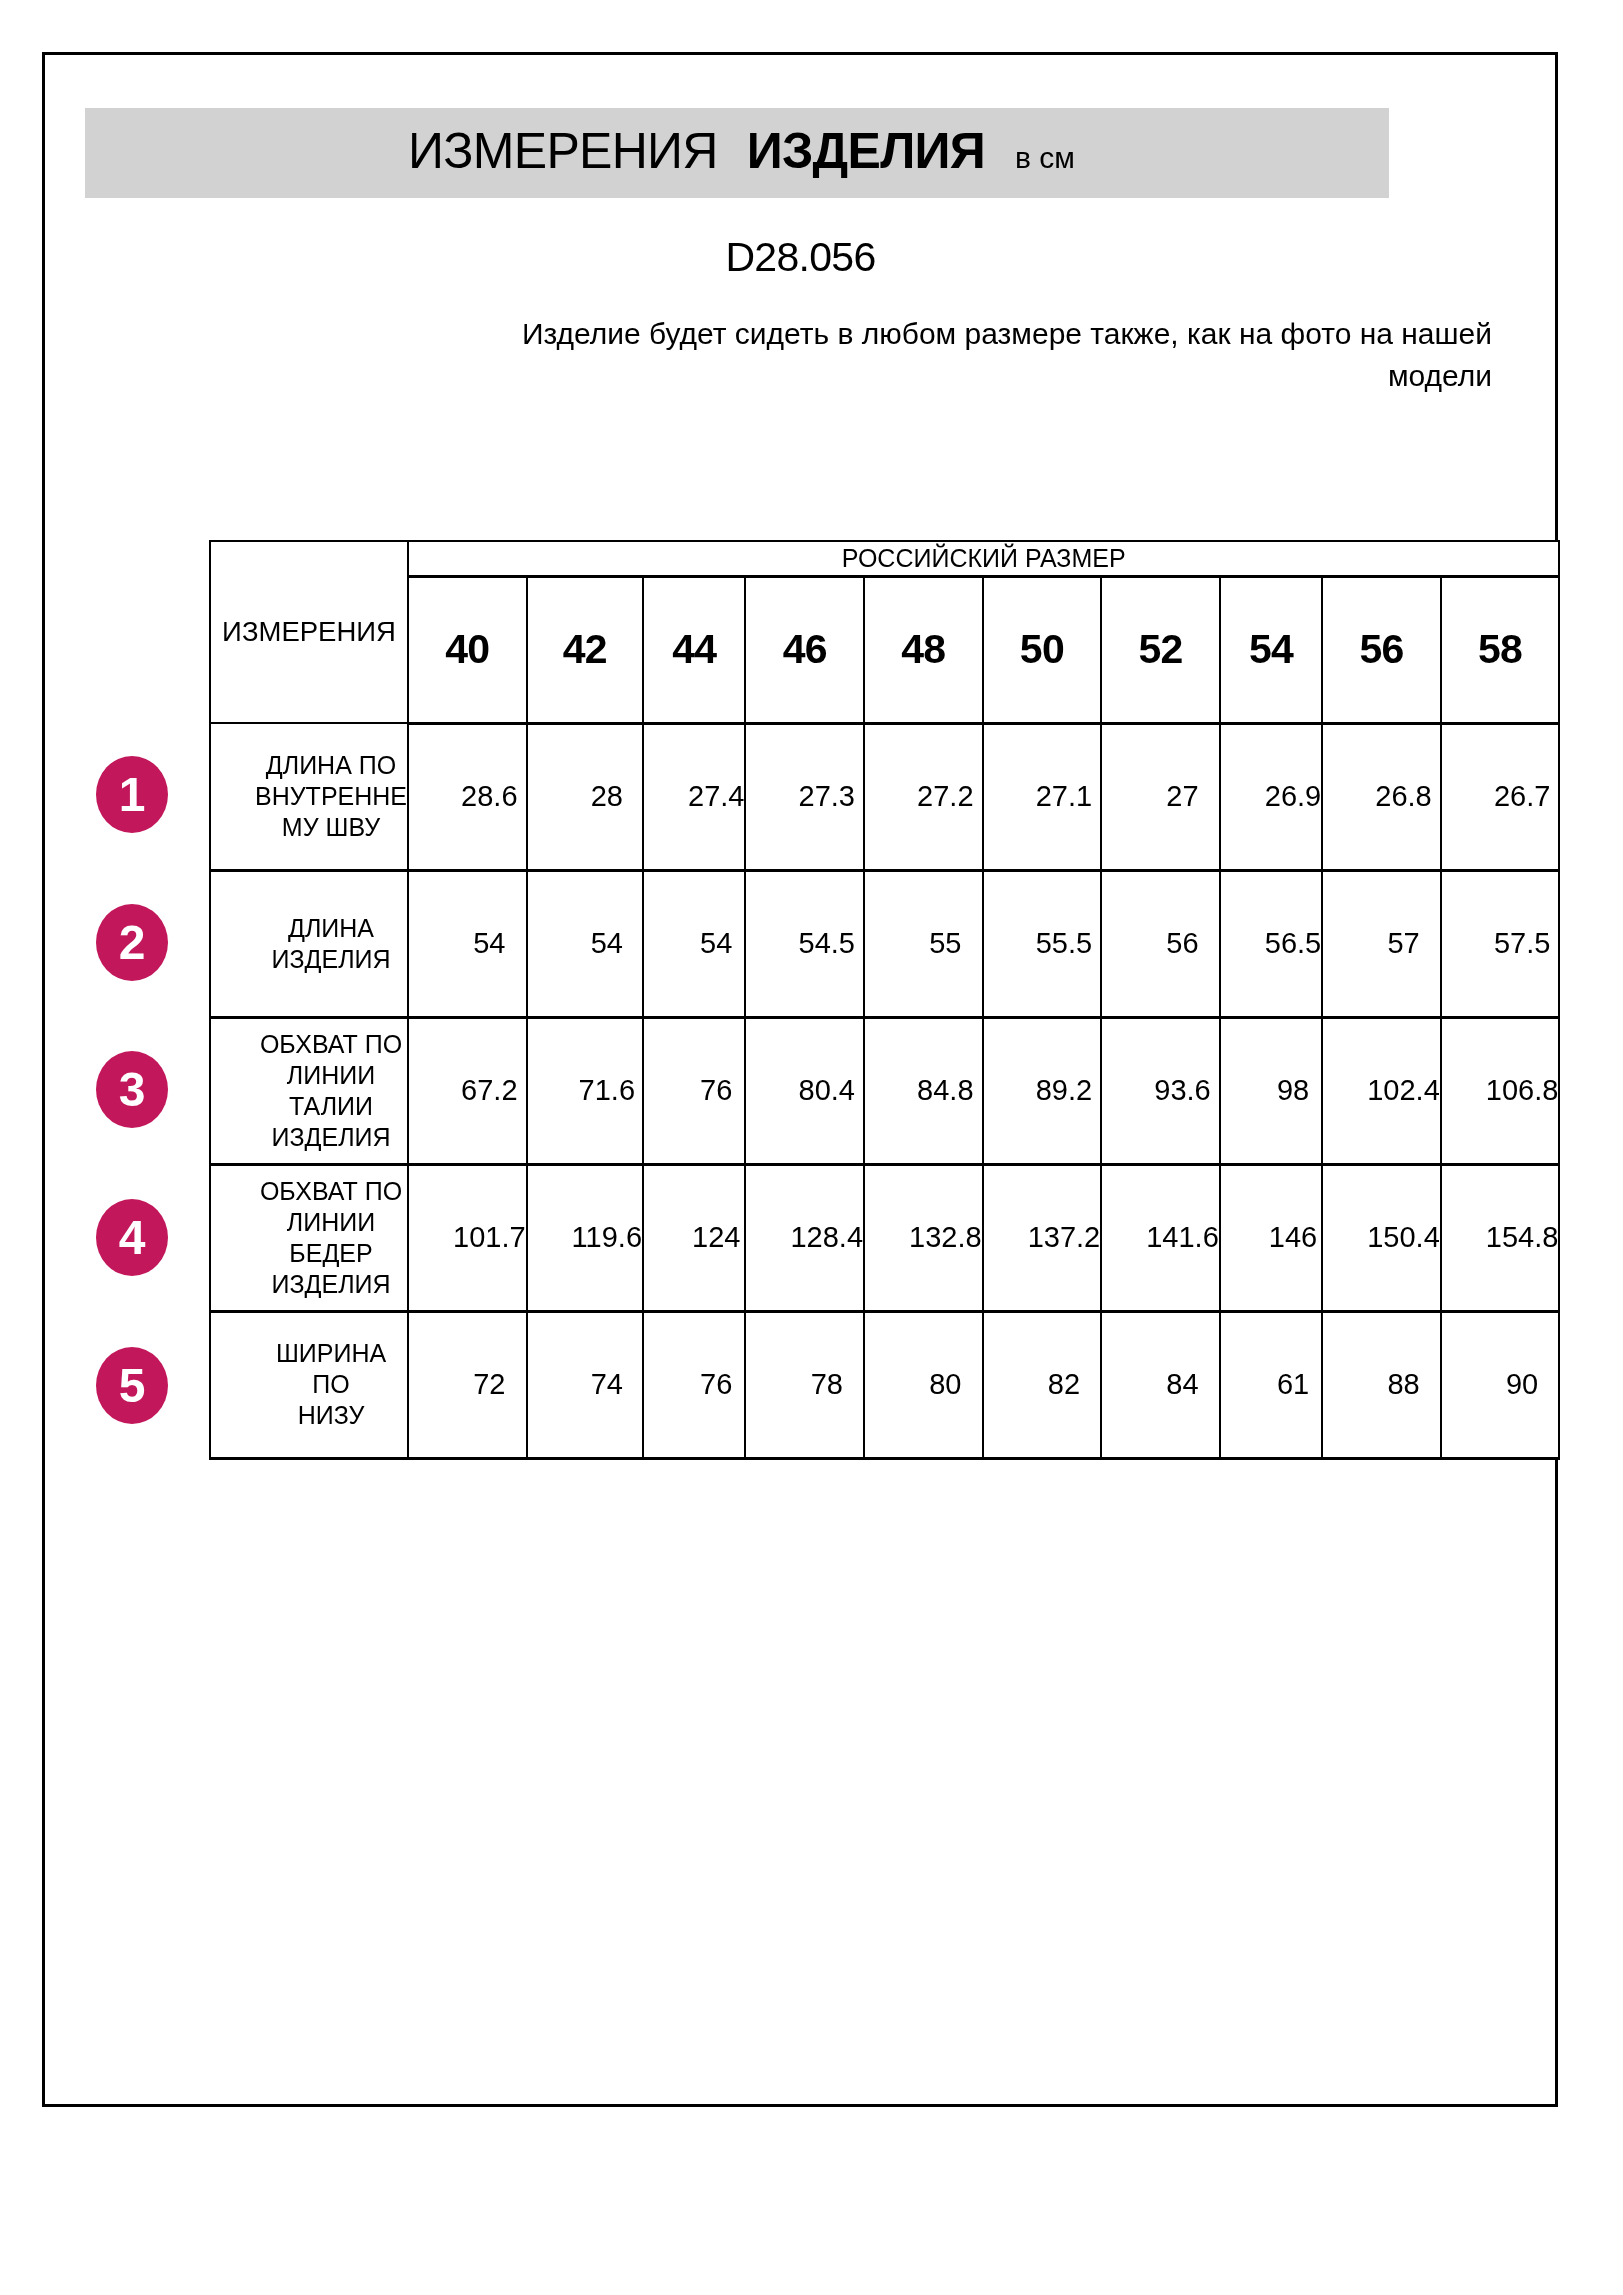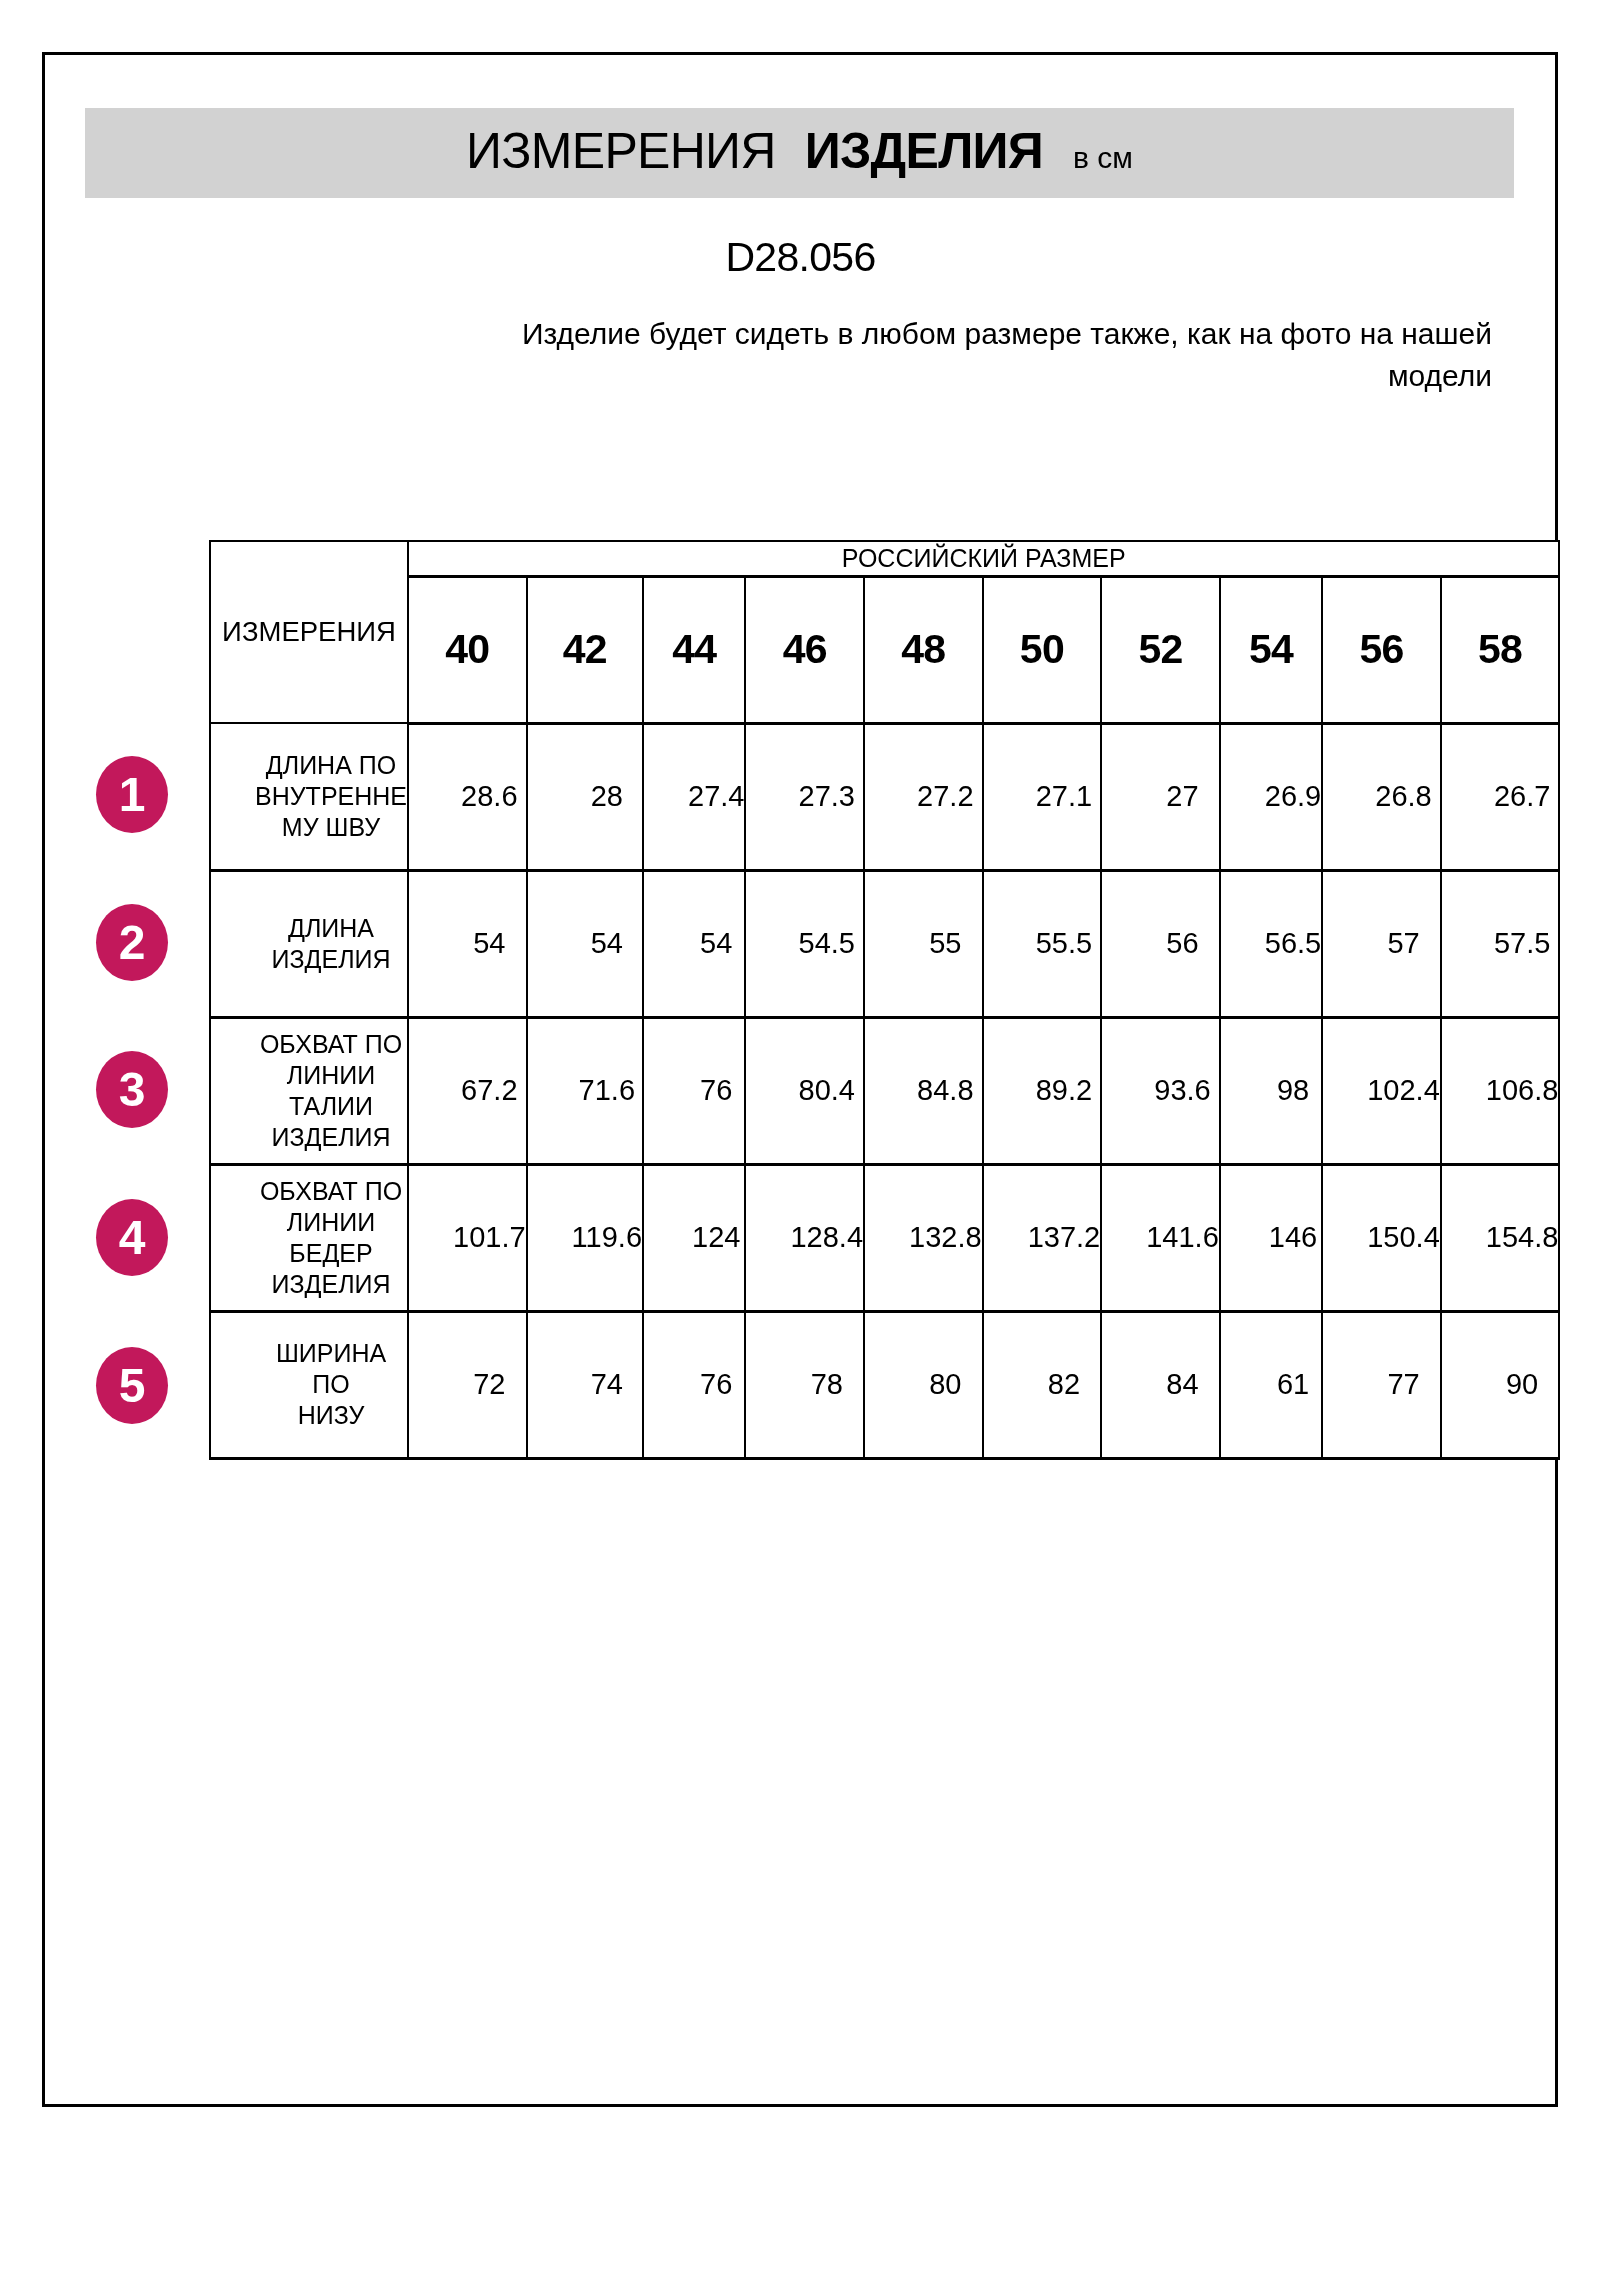--- a/index.html
+++ b/index.html
@@ -1,21 +1,21 @@
 <!DOCTYPE html>
 <html style="font-size:10.5px"><head>
 <meta charset="utf-8">
 <style>
   html,body{margin:0;padding:0;background:#fff;}
   .page{position:relative;width:1623px;height:2295px;background:#ffffff;
         font-family:"Liberation Sans",sans-serif;color:#000;overflow:hidden;}
   .frame{position:absolute;left:42px;top:52px;width:1510px;height:2049px;
          border:3.3px solid #000;}
-  .title-band{position:absolute;left:85px;top:108px;width:1429px;height:90px;
-              background:#d2d2d2;text-align:center;line-height:86px;white-space:nowrap;}
+  .title-band{position:absolute;left:85px;top:108px;width:1295px;height:90px;
+              background:#d2d2d2;text-align:center;line-height:86px;white-space:nowrap;padding-left:9px;}
   .t-reg{font-size:50px;letter-spacing:-0.7px;}
   .t-bold{font-size:50px;font-weight:bold;margin-left:29px;letter-spacing:-0.7px;}
   .t-unit{font-size:30px;margin-left:30px;}
   .code{position:absolute;left:43px;top:234px;width:1515px;text-align:center;
         font-size:41px;letter-spacing:-0.7px;}
   .note{position:absolute;left:131px;top:313px;width:1361px;text-align:right;
         font-size:30px;line-height:42px;white-space:pre-line;}
   table.size-table{position:absolute;left:209px;top:540px;border-collapse:collapse;
         table-layout:fixed;border:2.6px solid #000;}
   col.c0{width:197px;}
@@ -149,21 +149,21 @@
           <th class="row-label">ШИРИНА ПО
 НИЗУ</th>
           <td class="val-cell">72</td>
           <td class="val-cell">74</td>
           <td class="val-cell">76</td>
           <td class="val-cell">78</td>
           <td class="val-cell">80</td>
           <td class="val-cell">82</td>
           <td class="val-cell">84</td>
           <td class="val-cell">61</td>
-          <td class="val-cell">77</td>
+          <td class="val-cell">88</td>
           <td class="val-cell">90</td>
         </tr>
       </tbody>
   </table>
 
   <div class="badge badge-1">1</div>
   <div class="badge badge-2">2</div>
   <div class="badge badge-3">3</div>
   <div class="badge badge-4">4</div>
   <div class="badge badge-5">5</div>

